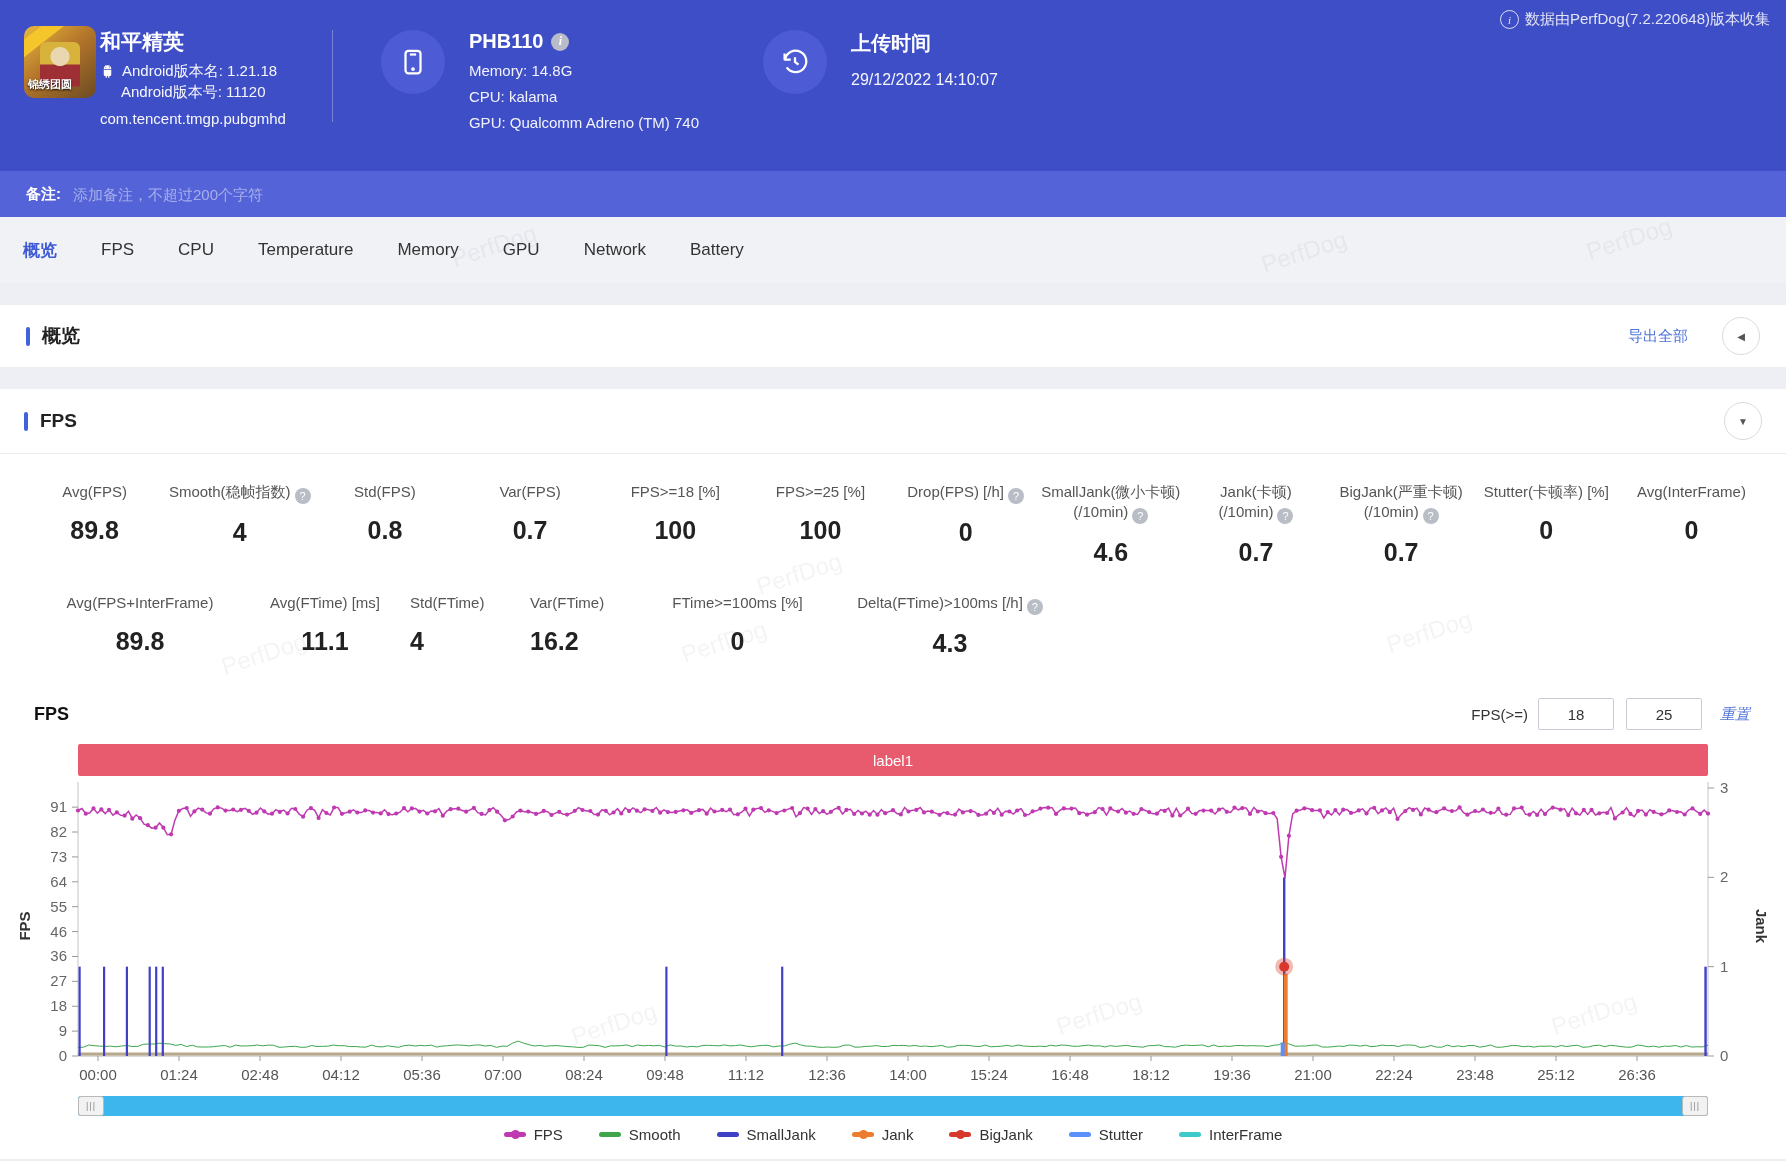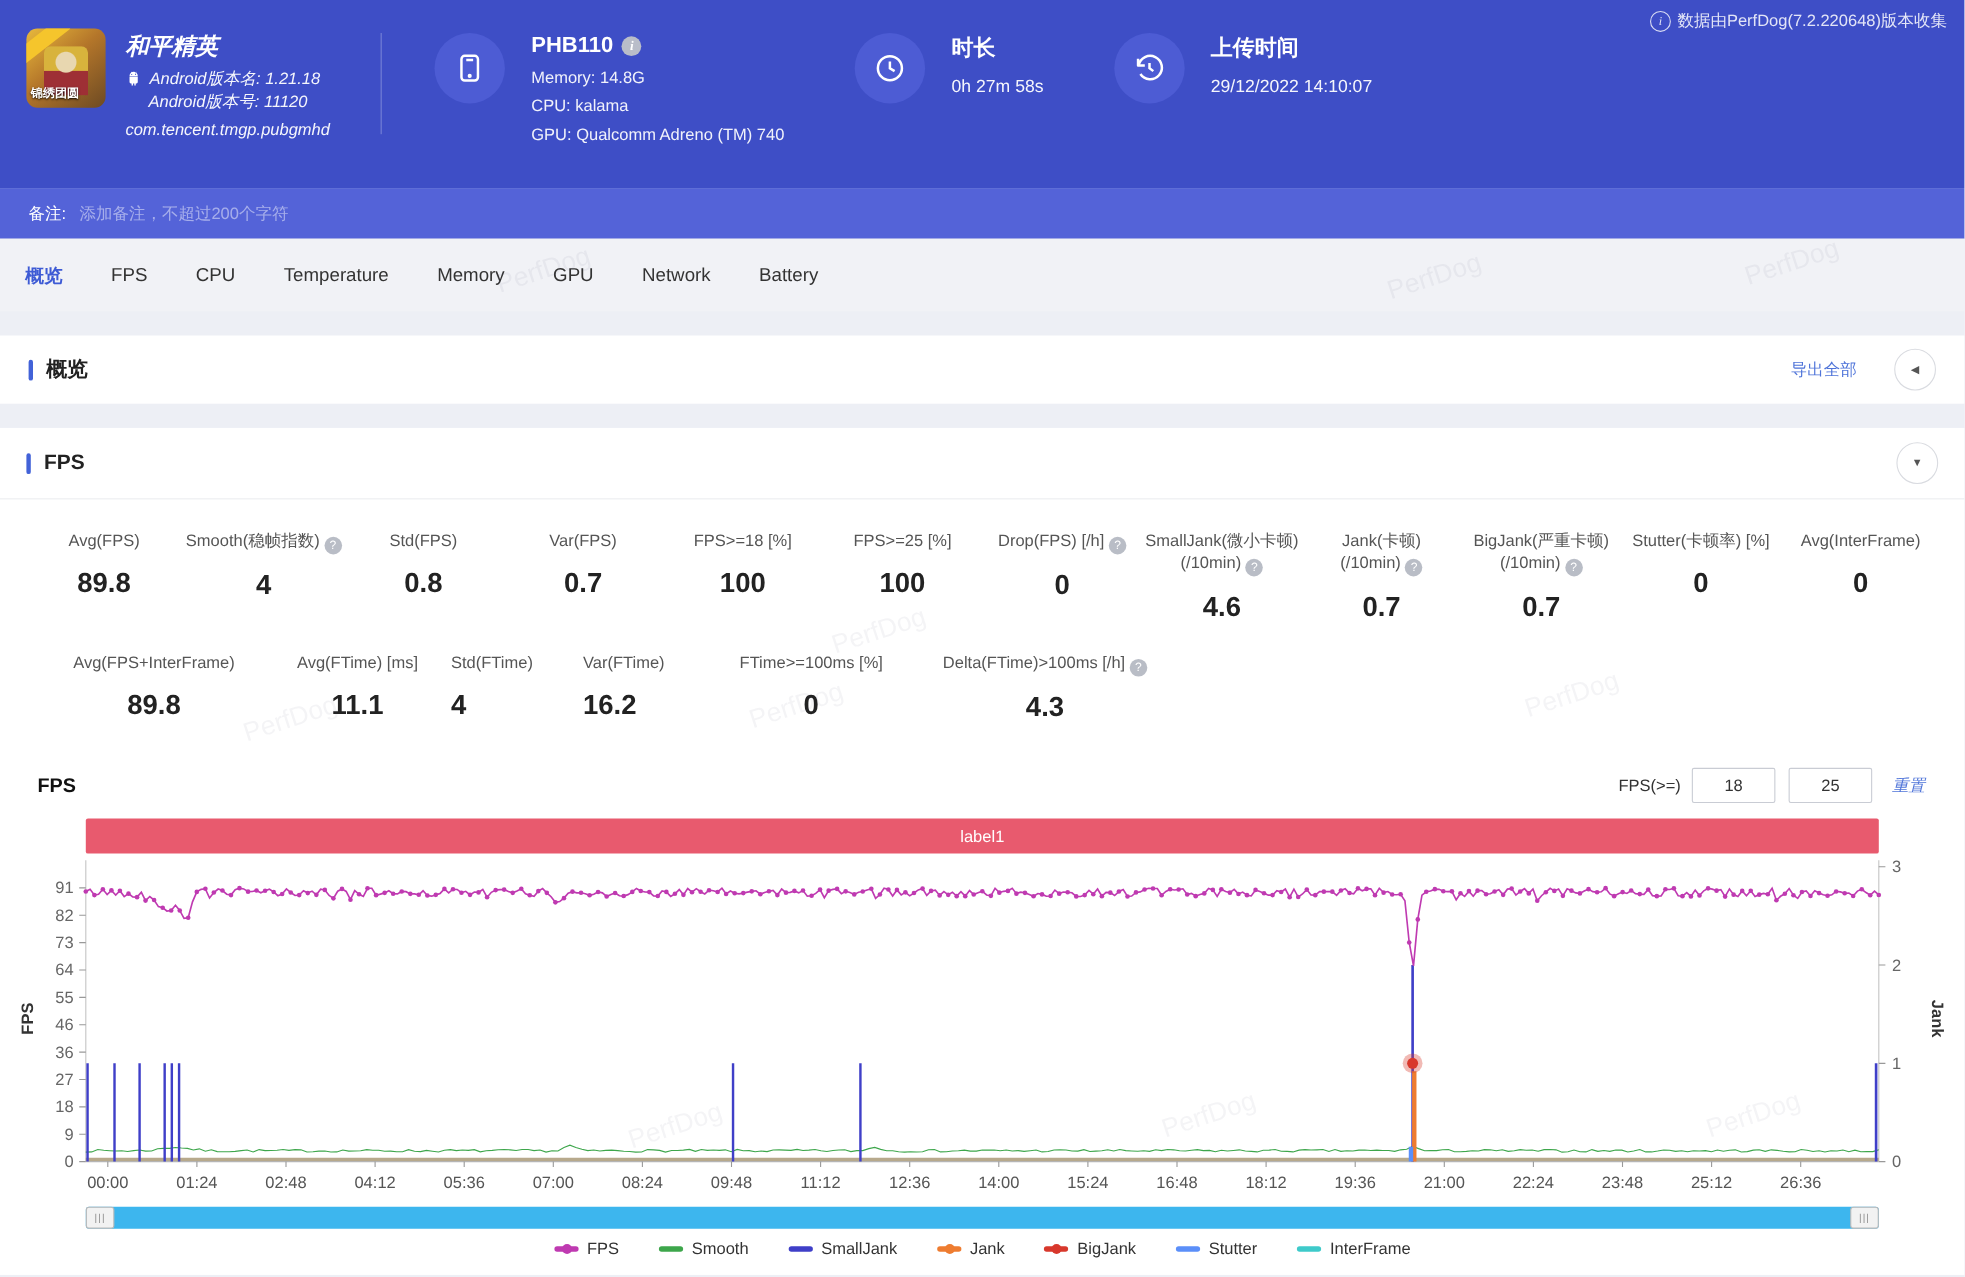--- a/index.html
+++ b/index.html
@@ -6,36 +6,36 @@
     font-family:"Liberation Sans","DejaVu Sans",sans-serif;overflow:hidden;position:relative;}
   
   .hdr{background:#3e4ec6;height:171px;position:relative;display:flex;align-items:flex-start;color:#fff;}
   .hdr-note{position:absolute;top:10px;right:16px;font-size:15px;color:rgba(255,255,255,.85);display:flex;align-items:center;gap:6px;}
   .icirc{width:17px;height:17px;border:1px solid rgba(255,255,255,.8);border-radius:50%;display:inline-flex;align-items:center;justify-content:center;font-size:11px;font-style:italic;font-family:"Liberation Serif",serif;}
   .app-block{display:flex;padding:26px 0 0 24px;}
   .app-icon{width:72px;height:72px;border-radius:10px;background:linear-gradient(140deg,#e8b93c 0%,#b4762a 45%,#6d4a23 100%);position:relative;overflow:hidden;flex:none;}
   .app-icon .ribbon{position:absolute;left:-18px;top:6px;width:60px;height:14px;background:#f5c52c;transform:rotate(-38deg);}
   .app-icon .fig{position:absolute;left:16px;top:16px;width:40px;height:52px;background:radial-gradient(circle at 50% 28%,#e8d7b0 0 9px,transparent 10px),linear-gradient(#d8b33c 22px,#9e2f35 23px 44px,transparent 45px);border-radius:6px;}
   .app-icon .tag{position:absolute;left:4px;bottom:6px;font-size:11px;font-weight:bold;color:#fff;text-shadow:0 1px 2px #000;}
-  .app-meta{margin-left:18px;padding-top:2px;font-style:italic;}
+  .app-meta{margin-left:4px;padding-top:2px;}
   .app-name{font-size:21px;font-weight:bold;}
   .app-row{font-size:15px;color:rgba(255,255,255,.95);margin-top:6px;display:flex;align-items:center;gap:7px;}
   .app-rows2{margin-left:21px;font-size:15px;color:rgba(255,255,255,.95);margin-top:2px;}
   .app-pkg{font-size:15px;color:rgba(255,255,255,.95);margin-top:8px;}
   .vdiv{width:1px;height:92px;background:rgba(255,255,255,.3);margin:30px 0 0 46px;flex:none;}
   .hblock{display:flex;padding-top:30px;}
   .hcirc{width:64px;height:64px;border-radius:50%;background:#4d5cd4;display:flex;align-items:center;justify-content:center;flex:none;}
   .hinfo{margin-left:24px;}
   .htitle{font-size:20px;font-weight:bold;display:flex;align-items:center;gap:8px;}
   .hline{font-size:15px;color:rgba(255,255,255,.93);margin-top:9px;}
   .hval{font-size:16px;color:rgba(255,255,255,.95);margin-top:14px;}
   .info-badge{width:18px;height:18px;border-radius:50%;background:#b9bdc9;color:#fff;font-size:12px;font-style:italic;font-family:"Liberation Serif",serif;display:inline-flex;align-items:center;justify-content:center;}
   
   .remark{background:#5463d8;height:46px;display:flex;align-items:center;padding-left:26px;gap:10px;}
-  .remark-label{color:#fff;font-weight:normal;font-size:15px;}
+  .remark-label{color:#fff;font-weight:bold;font-size:15px;}
   .remark input{background:transparent;border:none;outline:none;color:#fff;font-size:15px;width:600px;}
   .remark input::placeholder{color:rgba(255,255,255,.48);}
   
   .tabs{background:#f1f2f6;height:66px;display:flex;align-items:center;gap:44px;padding-left:23px;position:relative;}
   .tab{font-size:17px;color:#333;cursor:pointer;}
   .tab.active{color:#3e5bd5;font-weight:bold;}
   
   .card{background:#fff;position:relative;}
   .sec-head{display:flex;align-items:center;height:62px;padding:0 26px;}
   .blue-bar{width:4px;height:19px;background:#4262d8;border-radius:2px;margin-right:12px;flex:none;}
@@ -117,32 +117,20 @@
         <span>PHB110</span>
         <span class="info-badge">i</span>
       </div>
       <div class="hline">Memory: 14.8G</div>
       <div class="hline">CPU: kalama</div>
       <div class="hline">GPU: Qualcomm Adreno (TM) 740</div>
     </div>
   </div>
 
 
-  <div class="hblock" style="margin-left:64px;">
-    <div class="hcirc">
-      <svg width="32" height="32" viewBox="0 0 24 24" fill="none" stroke="#ffffff" stroke-width="1.7">
-        <circle cx="12" cy="12" r="8.2"></circle>
-          <path d="M12 7.5V12l3.2 2"></path>
-      </svg>
-    </div>
-    <div class="hinfo">
-      <div class="htitle">时长</div>
-      <div class="hval">0h 27m 58s</div>
-    </div>
-  </div>
 
   <div class="hblock" style="margin-left:64px;">
     <div class="hcirc">
       <svg width="32" height="32" viewBox="0 0 24 24" fill="none" stroke="#ffffff" stroke-width="1.7">
         <path d="M4.6 10a8 8 0 1 1 1.2 6"></path>
           <path d="M4.2 5.6v4.6h4.6" stroke-linejoin="round"></path>
           <path d="M12 8.5V12l2.6 2"></path>
       </svg>
     </div>
     <div class="hinfo">

